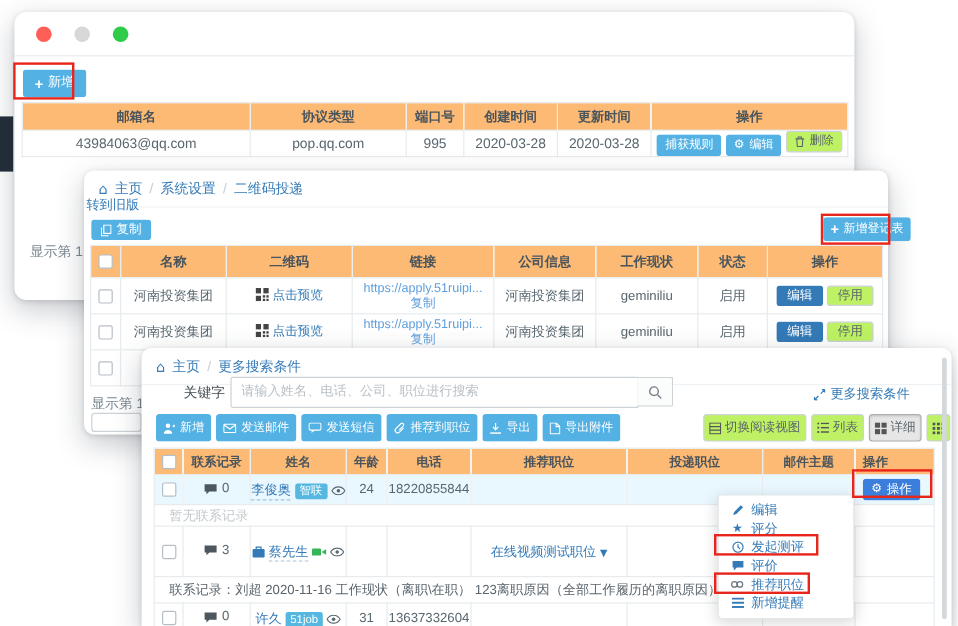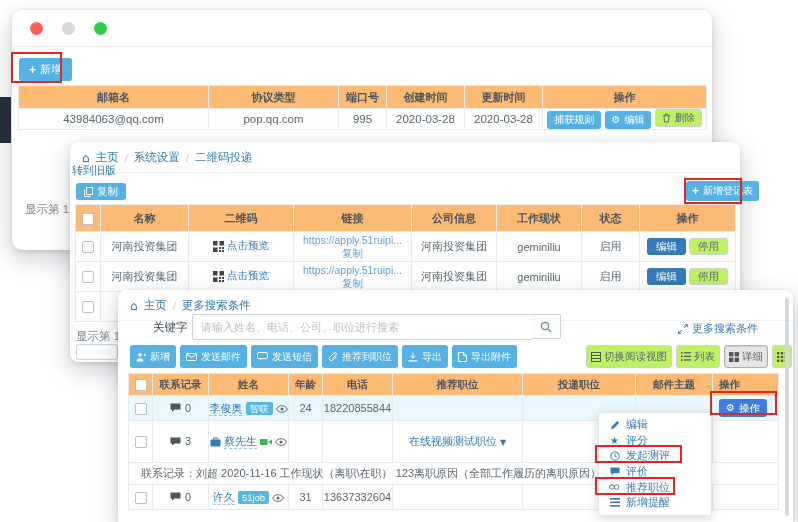--- a/index.html
+++ b/index.html
@@ -50,21 +50,21 @@
 .p2-copy{position:absolute;left:6px;top:41px;height:17px;padding:0 7px;font-size:10.5px}
 .p2-add{position:absolute;left:616px;top:39px;height:20px;padding:0 5px;font-size:10px}
 .p2-tbl{position:absolute;left:5px;top:62px;width:660px}
 .p2-tbl th{height:27px}.p2-tbl td{height:30px}
 .p2-tbl .twoline{font-size:10.5px;line-height:13px}
 .p2-ops .btn{font-size:10.5px;padding:2px 8px}
 .p2-pagesize{position:absolute;left:6px;top:202px;width:42px;height:16px;border:1px solid #ccd2d6;border-radius:3px;background:#fff}
 
 .kw-label{position:absolute;left:35px;top:30px;font-size:11.5px;color:#404a51}
 .kw-input{position:absolute;left:74px;top:24px;width:340px;height:25px;border:1px solid #ccd2d6;border-radius:2px 0 0 2px;
-          padding:12px 8px;font-size:11px;color:#58666e;font-family:Liberation Sans, sans-serif;outline:none}
+          padding:12px 8px;font-size:11px;color:#58666e;font-family:Liberation Mono, monospace;outline:none}
 .kw-input::placeholder{color:#b9c0c6}
 .kw-btn{position:absolute;left:413px;top:24px;width:30px;height:25px;border:1px solid #ccd2d6;border-left:none;
         border-radius:0 2px 2px 0;background:#fbfcfc;display:flex;align-items:center;justify-content:center}
 .more-link{position:absolute;left:560px;top:31px;display:flex;align-items:center;gap:4px;font-size:11px}
 .toolbar{position:absolute;left:12px;top:55px;display:flex;gap:4px;height:23px}
 .toolbar .btn{font-size:10px;padding:0 5px;height:23px}
 .fav-select{width:84px;height:23px;border:1px solid #ccd2d6;border-radius:3px;background:#fff;color:#5a646b;
             font-size:10px;display:flex;align-items:center;justify-content:space-between;padding:0 5px;margin-left:3px}
 .views{position:absolute;left:468px;top:55px;display:flex;gap:4px;height:23px}
 .views .btn{font-size:10.5px;padding:0 4px;height:23px;gap:3px}
@@ -447,20 +447,23 @@
         <td></td>
         <td></td>
         <td class="lft">
           <button class="btn opblue op-btn">
             <span class="uni" style="font-size:10px">⚙</span>
             <span>操作</span>
           </button>
         </td>
       </tr>
       <tr>
+        <td class="notecell" colspan="9">暂无联系记录</td>
+      </tr>
+      <tr>
         <td style="height:42px"><span class="cb"></span></td>
         <td>
           <span class="cnt">
             <svg width="11" height="9" viewBox="0 0 11 9">
               <path d="M.5.5h10v6H4.5L2 8.8V6.5H.5z" fill="#4d575e"></path>
               </svg>
             <span>3</span>
           </span>
         </td>
         <td>

